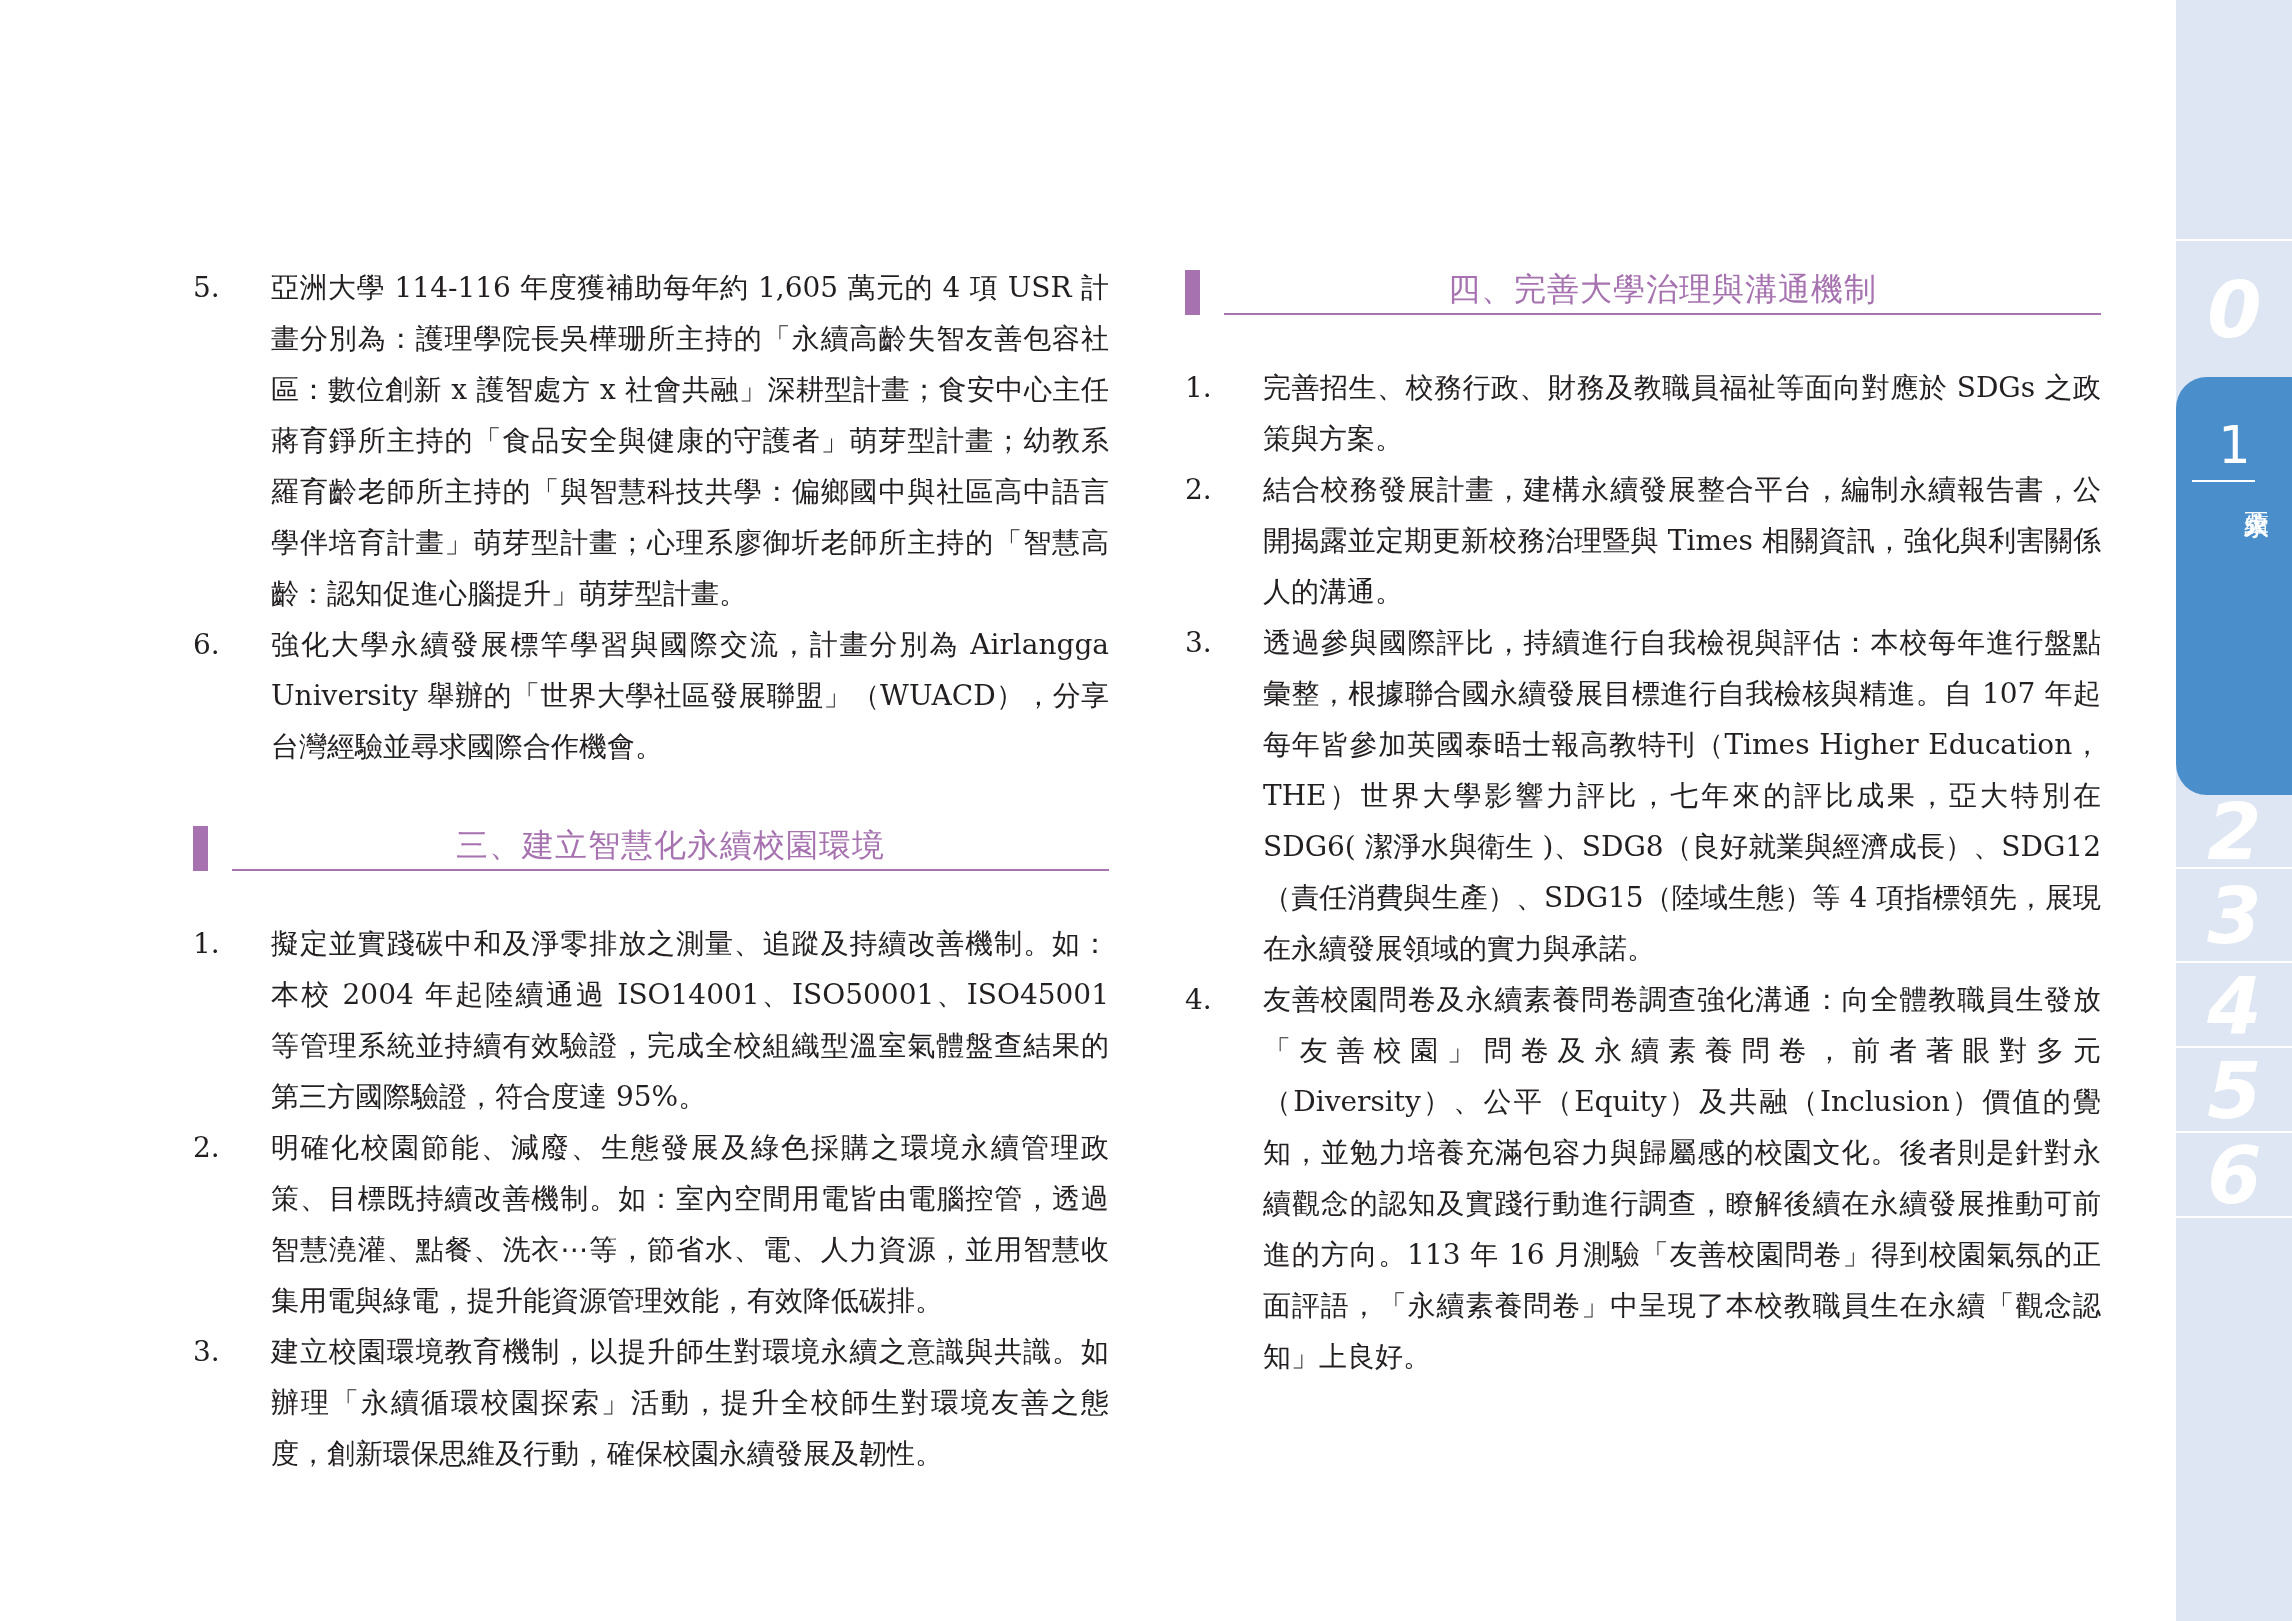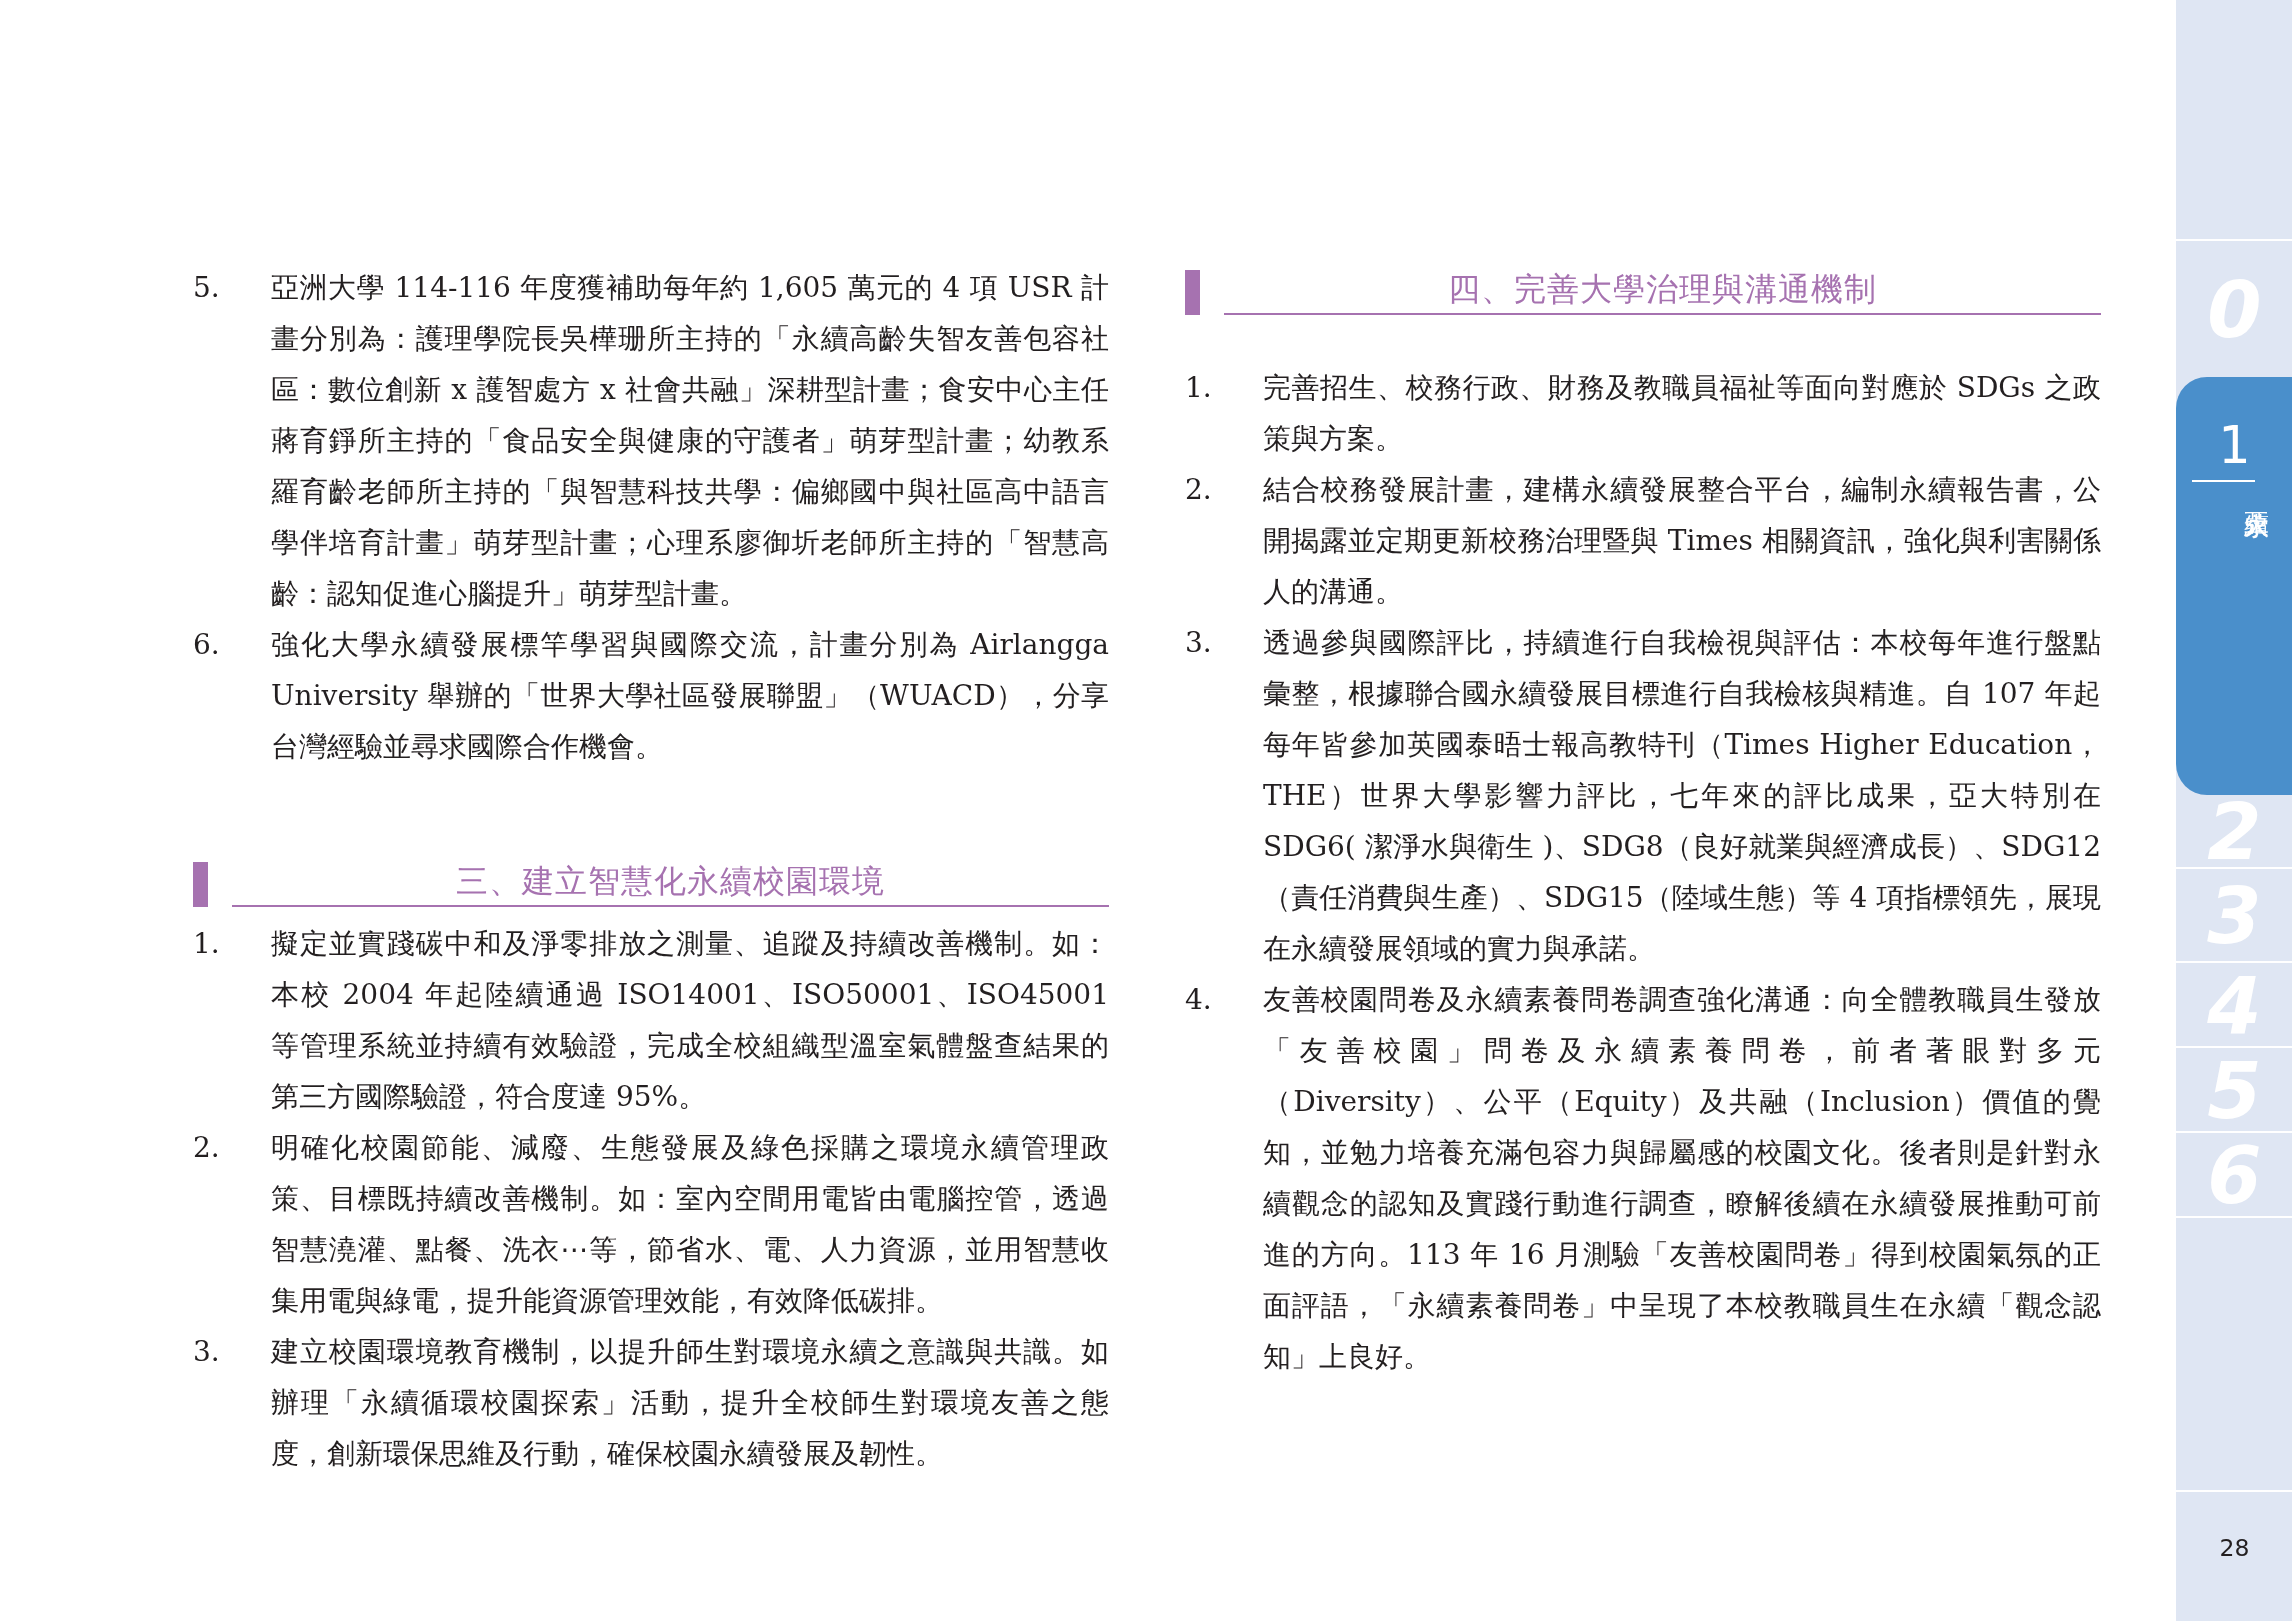--- a/index.html
+++ b/index.html
@@ -78,21 +78,21 @@
     <li class="item">
       <span class="num">5.</span>
       <span class="text">亞洲大學 114-116 年度獲補助每年約 1,605 萬元的 4 項 USR 計畫分別為：護理學院長吳樺珊所主持的「永續高齡失智友善包容社區：數位創新 x 護智處方 x 社會共融」深耕型計畫；食安中心主任蔣育錚所主持的「食品安全與健康的守護者」萌芽型計畫；幼教系羅育齡老師所主持的「與智慧科技共學：偏鄉國中與社區高中語言學伴培育計畫」萌芽型計畫；心理系廖御圻老師所主持的「智慧高齡：認知促進心腦提升」萌芽型計畫。</span>
     </li>
     <li class="item">
       <span class="num">6.</span>
       <span class="text">強化大學永續發展標竿學習與國際交流，計畫分別為 Airlangga University 舉辦的「世界大學社區發展聯盟」（WUACD），分享台灣經驗並尋求國際合作機會。</span>
     </li>
   </ol>
 
-  <div class="heading" style="top:826px;margin-top:36px;">
+  <div class="heading" style="top:826px;">
     <div class="bar"></div>
     <div class="title">三、建立智慧化永續校園環境</div>
   </div>
 
   <ol class="list" style="top:918px;">
     <li class="item">
       <span class="num">1.</span>
       <span class="text">擬定並實踐碳中和及淨零排放之測量、追蹤及持續改善機制。如：本校 2004 年起陸續通過 ISO14001、ISO50001、ISO45001 等管理系統並持續有效驗證，完成全校組織型溫室氣體盤查結果的第三方國際驗證，符合度達 95%。</span>
     </li>
     <li class="item">
@@ -155,15 +155,14 @@
     <span class="digit">4</span>
   </div>
   <div class="tab" style="top:1046px;height:85px;">
     <span class="digit">5</span>
   </div>
   <div class="tab" style="top:1131px;height:85px;">
     <span class="digit">6</span>
   </div>
   <div class="tab" style="top:1216px;height:273px;"></div>
 
-  <div class="page-number">28</div>
 </nav>
 
 
 </body></html>

